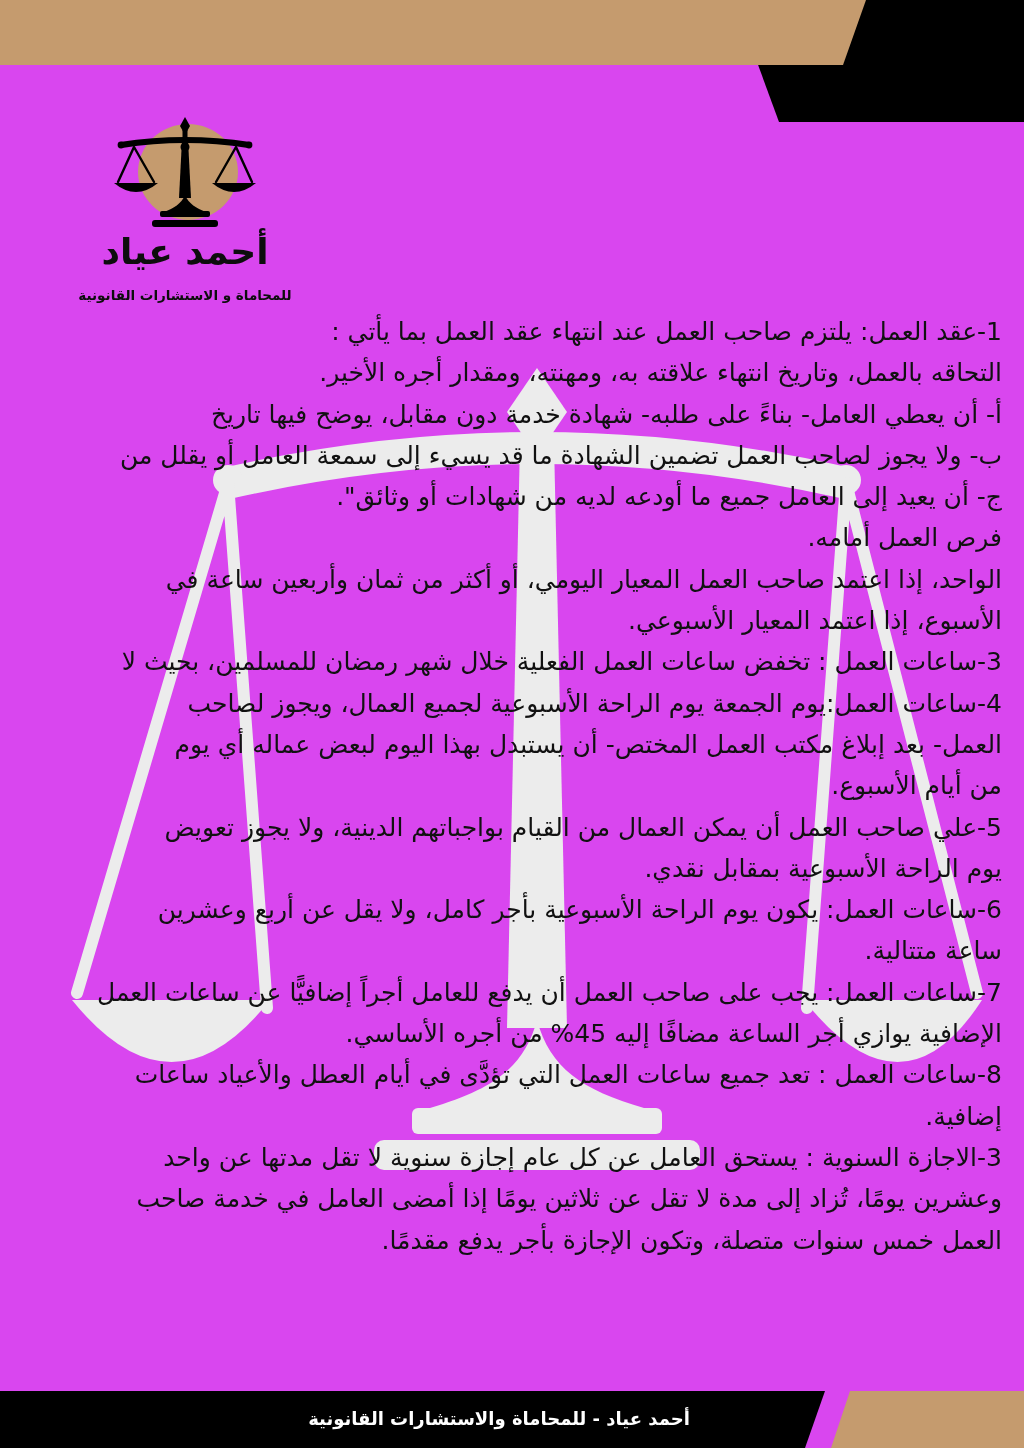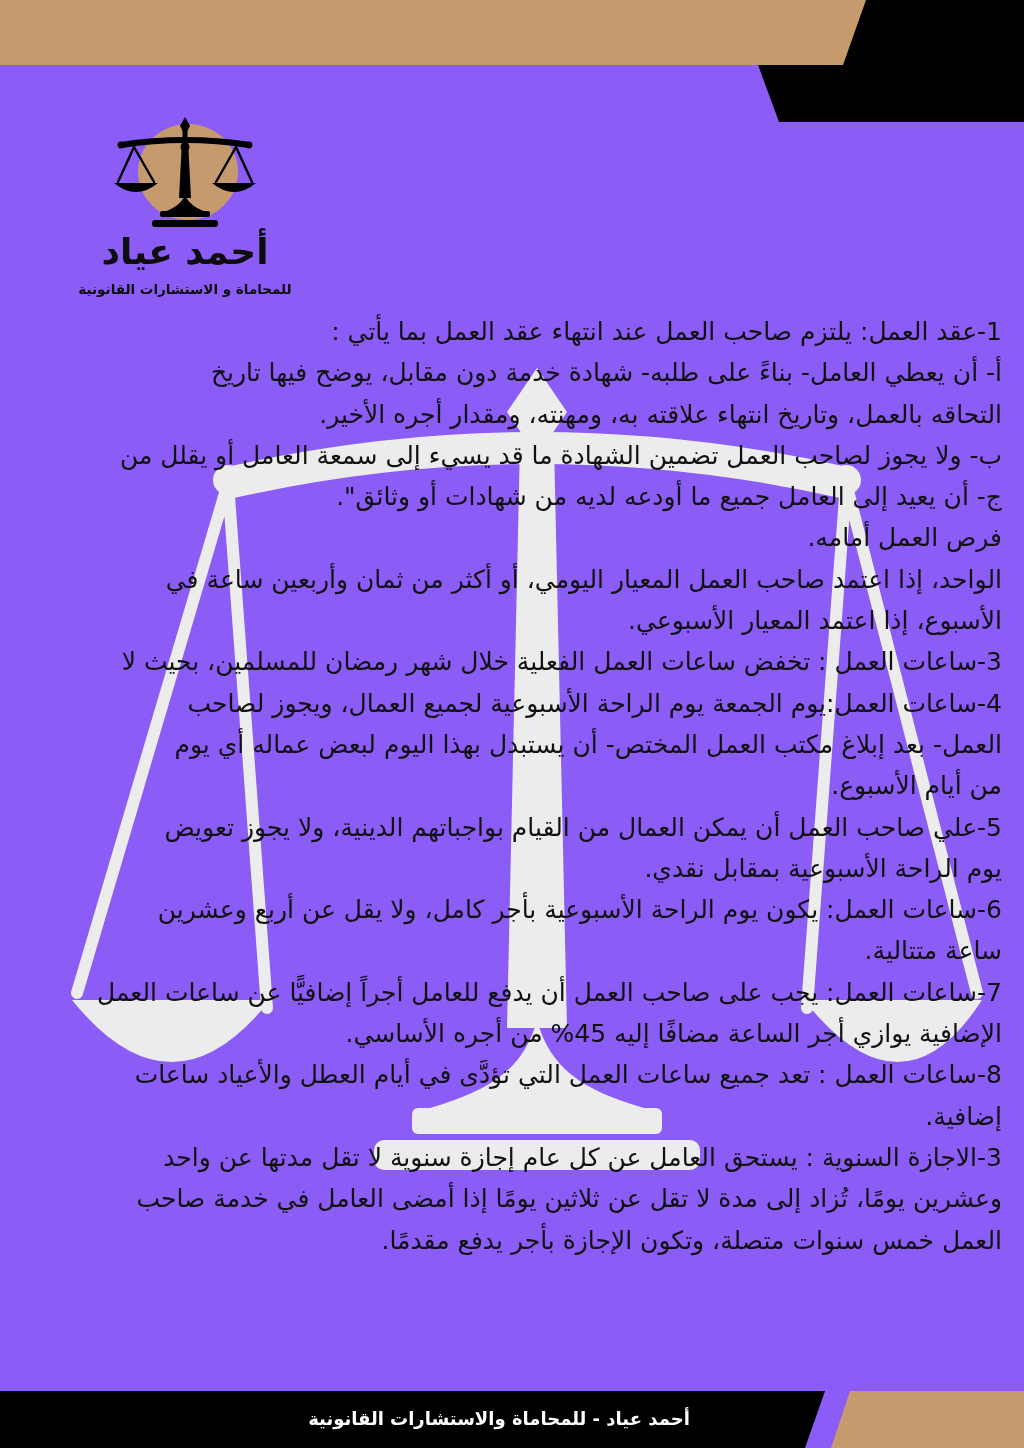--- a/index.html
+++ b/index.html
@@ -8,21 +8,21 @@
     --text_color:#111111;
     --watermark:#ececec;
   }
   *{margin:0;padding:0;box-sizing:border-box;}
   html,body{background:#888;}
   body{font-family:"DejaVu Sans","Liberation Sans",sans-serif;}
   .page{
     position:relative;
     width:1024px;height:1448px;
     margin:0 auto;
-    background:#8b5cf6;
+    background:#d946ef;
     overflow:hidden;
   }
   svg{display:block;}
 
   
   .banner-svg{position:absolute;top:0;left:0;}
   .shape-black{fill:var(--ink);}
   .shape-tan{fill:var(--tan);}
 
   
@@ -33,21 +33,21 @@
   .logo-icon-svg{margin:0 auto;}
   .logo-circle{fill:var(--tan);}
   .lg-black{fill:var(--ink);}
   .lg-line{stroke:var(--ink);stroke-width:2.4;fill:none;stroke-linecap:round;}
   .logo-name{
     margin-top:4px;
     font-size:36px;font-weight:bold;line-height:40px;
     direction:rtl;color:#0d0d0d;letter-spacing:0;
   }
   .logo-tagline{
-    margin-top:9px;
+    margin-top:15px;
     font-size:13.5px;font-weight:bold;line-height:16px;
     direction:rtl;color:#0d0d0d;
   }
 
   
   .watermark-svg{position:absolute;left:62px;top:368px;pointer-events:none;}
   .wm{fill:var(--watermark);}
   .wm-line{stroke:var(--watermark);stroke-width:12;fill:none;stroke-linecap:round;}
 
   
@@ -112,22 +112,22 @@
     <path class="wm" d="M10 632 Q110 756 208 632 Z"></path>
     <path class="wm" d="M742 632 Q840 756 920 632 Z"></path>
     <path class="wm" d="M458 75 L492 75 L505 660 L445 660 Z"></path>
     <path class="wm" d="M475 652 C462 700 430 722 368 740 L582 740 C520 722 488 700 475 652 Z"></path>
     <rect class="wm" x="350" y="740" width="250" height="26" rx="6"></rect>
     <rect class="wm" x="312" y="772" width="326" height="30" rx="10"></rect>
   </svg>
 
   <div class="doc-body">
       <div class="line">1-عقد العمل: يلتزم صاحب العمل عند انتهاء عقد العمل بما يأتي :</div>
+      <div class="line">التحاقه بالعمل، وتاريخ انتهاء علاقته به، ومهنته، ومقدار أجره الأخير.</div>
       <div class="line">أ- أن يعطي العامل- بناءً على طلبه- شهادة خدمة دون مقابل، يوضح فيها تاريخ</div>
-      <div class="line">التحاقه بالعمل، وتاريخ انتهاء علاقته به، ومهنته، ومقدار أجره الأخير.</div>
       <div class="line">ب- ولا يجوز لصاحب العمل تضمين الشهادة ما قد يسيء إلى سمعة العامل أو يقلل من</div>
       <div class="line">ج- أن يعيد إلى العامل جميع ما أودعه لديه من شهادات أو وثائق".</div>
       <div class="line">فرص العمل أمامه.</div>
       <div class="line">الواحد، إذا اعتمد صاحب العمل المعيار اليومي، أو أكثر من ثمان وأربعين ساعة في</div>
       <div class="line">الأسبوع، إذا اعتمد المعيار الأسبوعي.</div>
       <div class="line">3-ساعات العمل : تخفض ساعات العمل الفعلية خلال شهر رمضان للمسلمين، بحيث لا</div>
       <div class="line">4-ساعات العمل:يوم الجمعة يوم الراحة الأسبوعية لجميع العمال، ويجوز لصاحب</div>
       <div class="line">العمل- بعد إبلاغ مكتب العمل المختص- أن يستبدل بهذا اليوم لبعض عماله أي يوم</div>
       <div class="line">من أيام الأسبوع.</div>
       <div class="line">5-علي صاحب العمل أن يمكن العمال من القيام بواجباتهم الدينية، ولا يجوز تعويض</div>

